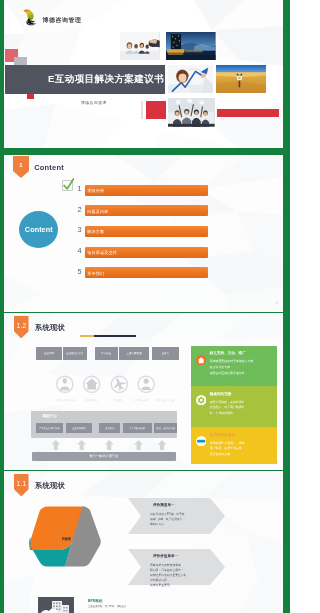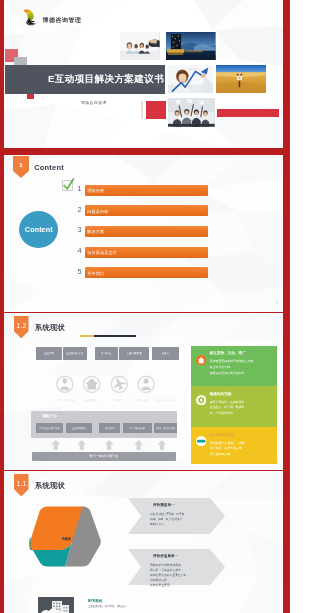--- a/index.html
+++ b/index.html
@@ -1,19 +1,19 @@
 <!DOCTYPE html>
 <html><head>
 <meta charset="utf-8">
 <style>
 html,body{margin:0;padding:0;background:#ffffff;}
 body{width:290px;height:613px;overflow:hidden;
   font-family:"Liberation Sans","DejaVu Sans",sans-serif;
   -webkit-font-smoothing:antialiased;}
-.page{position:relative;width:290px;height:613px;background:#b91c1c;}
+.page{position:relative;width:290px;height:613px;background:#15803d;}
 .slide{position:absolute;left:4px;width:279px;overflow:hidden;background:#fafafb;}
 .poly{position:absolute;inset:0;width:100%;height:100%;display:block;}
 .ab{position:absolute;}
 
 
 #s1{top:0;height:148px;background:#ffffff;}
 .s1-logo-text{position:absolute;font-size:5.2px;letter-spacing:.6px;color:#3d3d3d;
   font-family:"Liberation Serif","DejaVu Serif",serif;font-weight:700;}
 .s1-banner{position:absolute;background:#4f545f;}
 .s1-title{position:absolute;color:#ffffff;font-size:9.6px;font-weight:700;letter-spacing:.35px;white-space:nowrap;}

